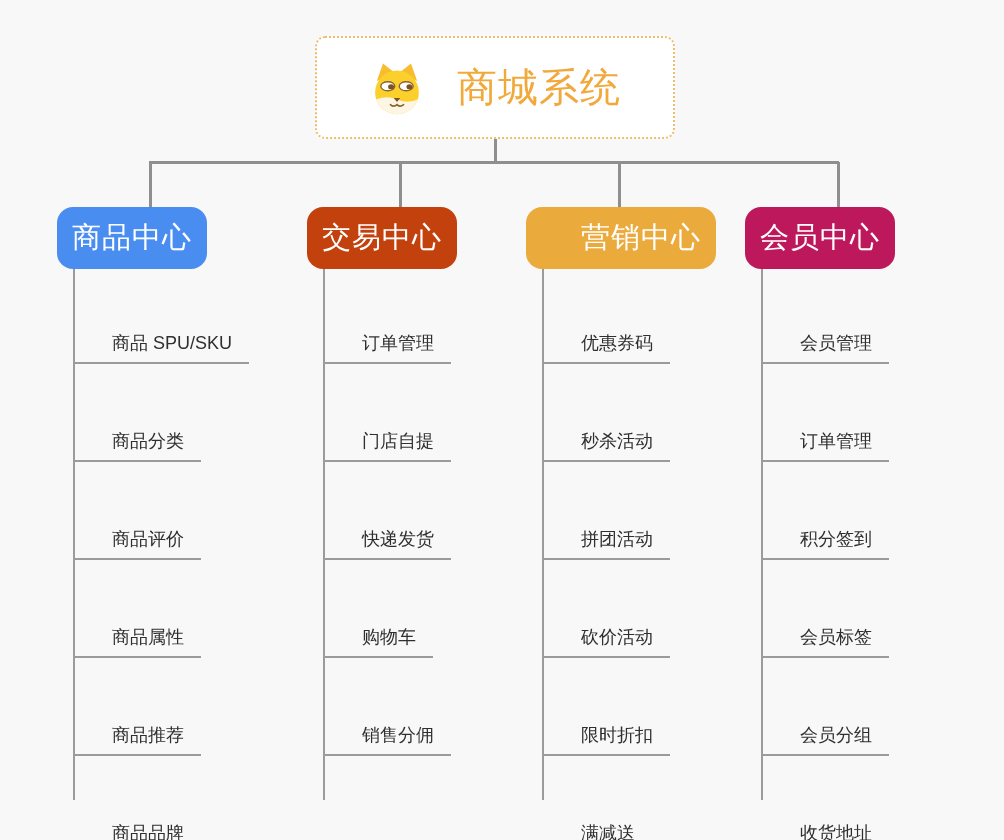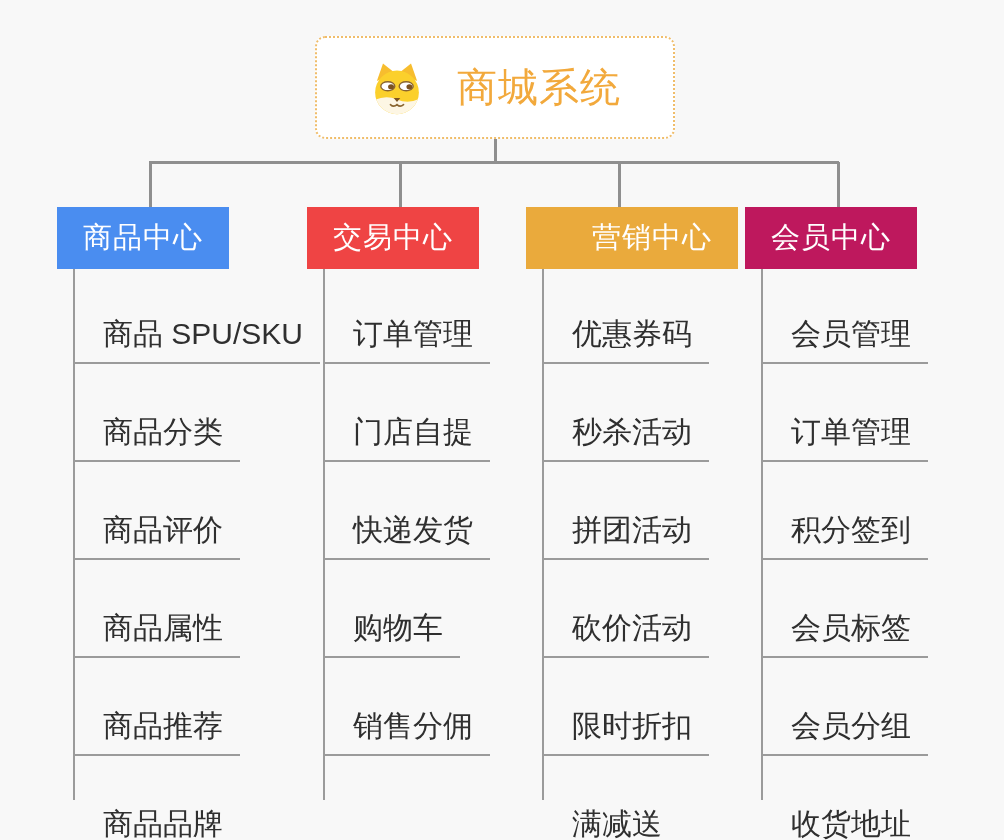--- a/index.html
+++ b/index.html
@@ -41,45 +41,45 @@
   .doge{display:inline-flex;width:56px;height:56px;}
 
   
   .branch{position:absolute;top:207px;width:187px;}
   .branch.col1{left:57px;}
   .branch.col2{left:307px;}
   .branch.col3{left:526px;}
   .branch.col4{left:745px;}
 
   .branch-box{
-    width:172px;height:62px;
-    border-radius:0;
+    width:150px;height:62px;
+    border-radius:16px;
     display:flex;align-items:center;justify-content:center;
     color:#ffffff;
     font-size:29px;
     letter-spacing:1px;
     white-space:nowrap;
   }
 
   .trunk{
     position:absolute;left:16px;top:62px;
     width:2px;height:531px;
     background:#9b9b9b;
   }
   .children{
     position:absolute;left:16px;top:59px;
   }
   .child{
     height:89px;
     display:flex;align-items:flex-end;
     width:max-content;
-    padding:0 17px 7px 30px;
+    padding:0 17px 7px 39px;
     box-sizing:content-box;
     border-bottom:2px solid #9b9b9b;
-    font-size:30px;
+    font-size:18px;
     color:#2f2f2f;
     white-space:nowrap;
   }
 </style>
 </head>
 <body>
 
 <div class="canvas">
 
   <div class="stem"></div>
@@ -121,21 +121,21 @@
       <div class="child">商品 SPU/SKU</div>
       <div class="child">商品分类</div>
       <div class="child">商品评价</div>
       <div class="child">商品属性</div>
       <div class="child">商品推荐</div>
       <div class="child">商品品牌</div>
     </div>
   </div>
 
   <div class="branch col2">
-    <div class="branch-box" style="background-color: #ef4444;">
+    <div class="branch-box" style="background-color: #c2410c;">
       <span>交易中心</span>
     </div>
     <div class="trunk"></div>
     <div class="children">
       <div class="child">订单管理</div>
       <div class="child">门店自提</div>
       <div class="child">快递发货</div>
       <div class="child">购物车</div>
       <div class="child">销售分佣</div>
     </div>

